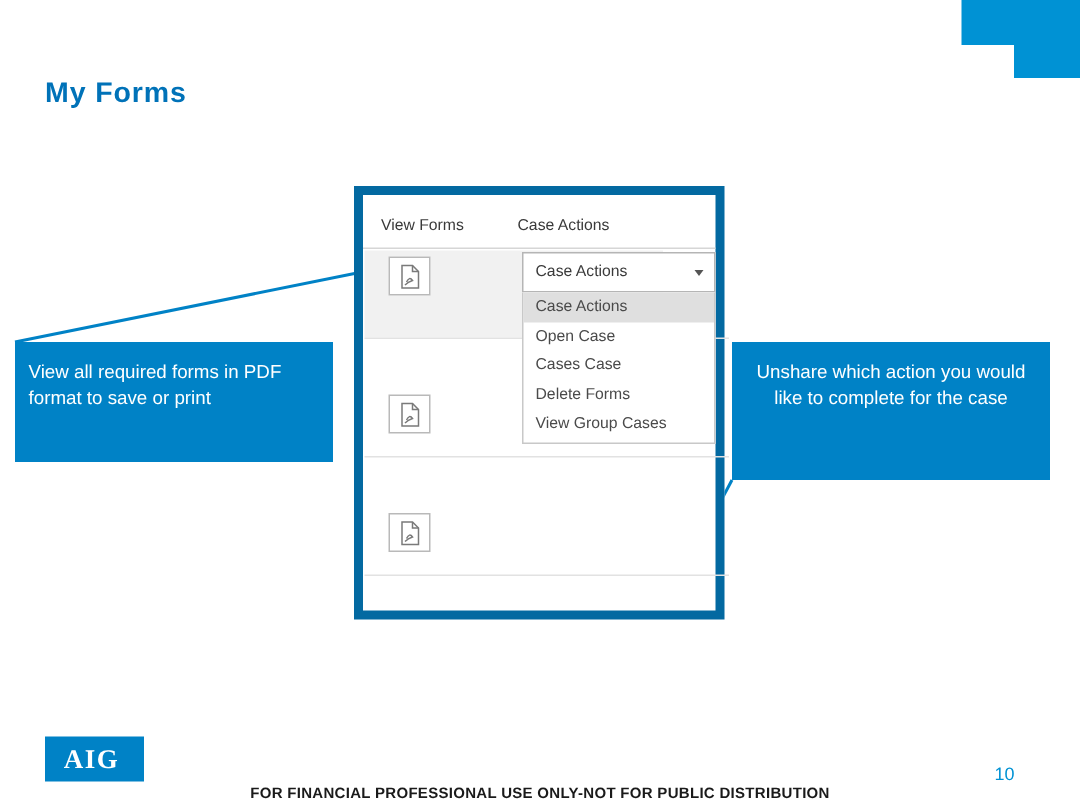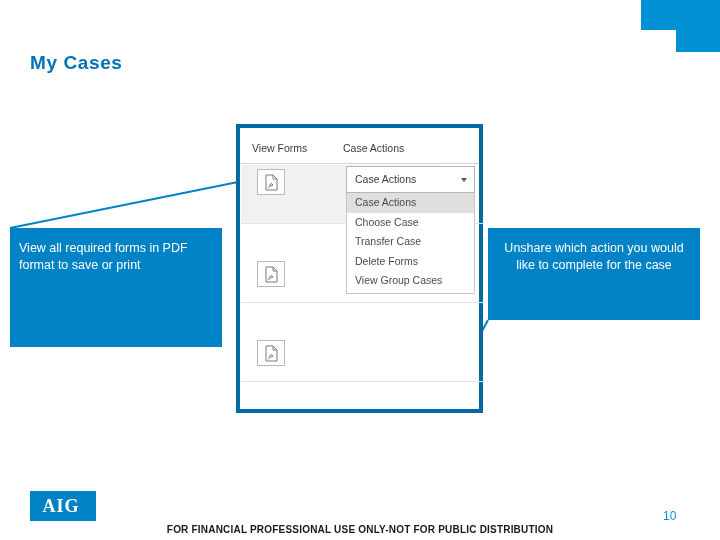--- a/index.html
+++ b/index.html
@@ -45,21 +45,21 @@
   }
 
   
   .screenshot {
     position: absolute;
     left: 236px;
     top: 124px;
     width: 247px;
     height: 289px;
     background: #ffffff;
-    border: 4px solid #0369a1;
+    border: 6px solid #0369a1;
     box-sizing: border-box;
   }
   .ss-header {
     position: absolute;
     left: 0;
     top: 0;
     width: 100%;
     height: 36px;
     border-bottom: 1px solid #d6d6d6;
     box-sizing: border-box;
@@ -161,21 +161,21 @@
     position: absolute;
     background: #0082c6;
     color: #ffffff;
     font-size: 12.5px;
     line-height: 17px;
   }
   .callout-left {
     left: 10px;
     top: 228px;
     width: 212px;
-    height: 119px;
+    height: 80px;
   }
   .callout-left .co-text {
     position: absolute;
     left: 9px;
     top: 12px;
     width: 196px;
     text-align: left;
   }
   .callout-right {
     left: 488px;
@@ -237,21 +237,21 @@
     font-size: 12px;
     color: #0092d4;
   }
 </style>
 </head>
 <body>
 
 <div class="corner-block corner-top"></div>
 <div class="corner-block corner-tail"></div>
 
-<div class="page-title">My Cases</div>
+<div class="page-title">My Forms</div>
 
 <svg class="connector" style="left:0;top:170px;width:260px;height:80px;">
   <line x1="10" y1="58" x2="238" y2="12" stroke="#0082c6" stroke-width="2"></line>
 </svg>
 <svg class="connector" style="left:470px;top:300px;width:60px;height:60px;">
   <line x1="18" y1="20" x2="2" y2="50" stroke="#0082c6" stroke-width="2"></line>
 </svg>
 
 <div class="screenshot">
 
@@ -288,22 +288,22 @@
     </svg>
   </div>
 
   <div class="dd-box">
     <div class="dd-box-label">Case Actions</div>
     <div class="dd-caret"></div>
   </div>
 
   <div class="dd-list">
     <div class="dd-item highlighted">Case Actions</div>
-    <div class="dd-item">Choose Case</div>
-    <div class="dd-item">Transfer Case</div>
+    <div class="dd-item">Open Case</div>
+    <div class="dd-item">Cases Case</div>
     <div class="dd-item">Delete Forms</div>
     <div class="dd-item">View Group Cases</div>
   </div>
 </div>
 
 <div class="callout callout-left">
   <div class="co-text">View all required forms in PDF format to save or print</div>
 </div>
 <div class="callout callout-right">
   <div class="co-text">Unshare which action you would like to complete for the case</div>

